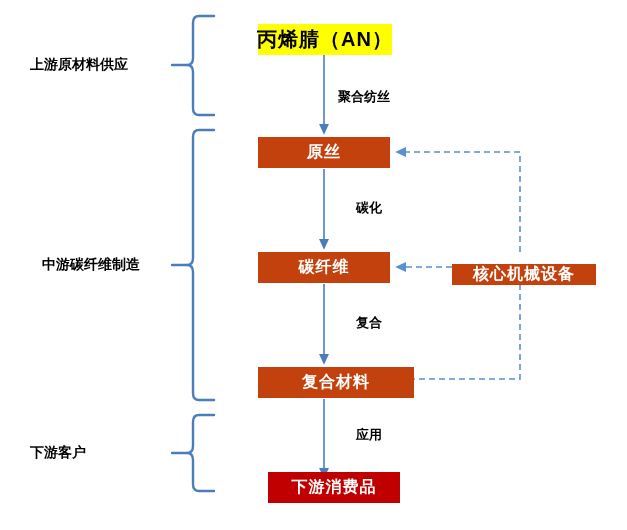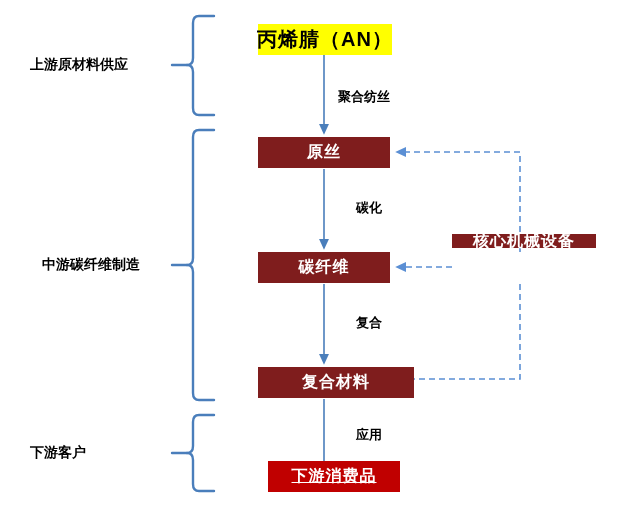--- a/index.html
+++ b/index.html
@@ -34,21 +34,21 @@
     letter-spacing: 1px;
     box-sizing: border-box;
     white-space: nowrap;
   }
   .node-yellow {
     background: #FFFF00;
     color: #000000;
     font-size: 20px;
   }
   .node-blue {
-    background: #7f1d1d;
+    background: #c2410c;
     color: #ffffff;
     font-size: 16px;
   }
   .node-red {
     background: #C00000;
     color: #ffffff;
     font-size: 16px;
   }
   .stage-label {
     position: absolute;
@@ -112,22 +112,22 @@
   <div class="stage-label" style="left:30px; top:444px; width:135px;">下游客户</div>
 
   <div class="node node-yellow" style="left:258px; top:24px; width:134px; height:31px;">丙烯腈（AN）</div>
 
   <div class="node node-blue" style="left:258px; top:137px; width:132px; height:31px;">原丝</div>
 
   <div class="node node-blue" style="left:258px; top:252px; width:132px; height:31px;">碳纤维</div>
 
   <div class="node node-blue" style="left:258px; top:367px; width:156px; height:31px;">复合材料</div>
 
-  <div class="node node-red" style="left:268px; top:461px; width:132px; height:31px;text-decoration:underline;">下游消费品</div>
+  <div class="node node-red" style="left:268px; top:472px; width:132px; height:31px;">下游消费品</div>
 
-  <div class="node node-blue" style="left:452px; top:234px; width:144px; height:14px;">核心机械设备</div>
+  <div class="node node-blue" style="left:452px; top:264px; width:144px; height:21px;">核心机械设备</div>
 
   <div class="edge-label" style="left:338px; top:88px;">聚合纺丝</div>
   <div class="edge-label" style="left:356px; top:199px;">碳化</div>
   <div class="edge-label" style="left:356px; top:314px;">复合</div>
   <div class="edge-label" style="left:356px; top:426px;">应用</div>
 
 </div>
 
 </body></html>

